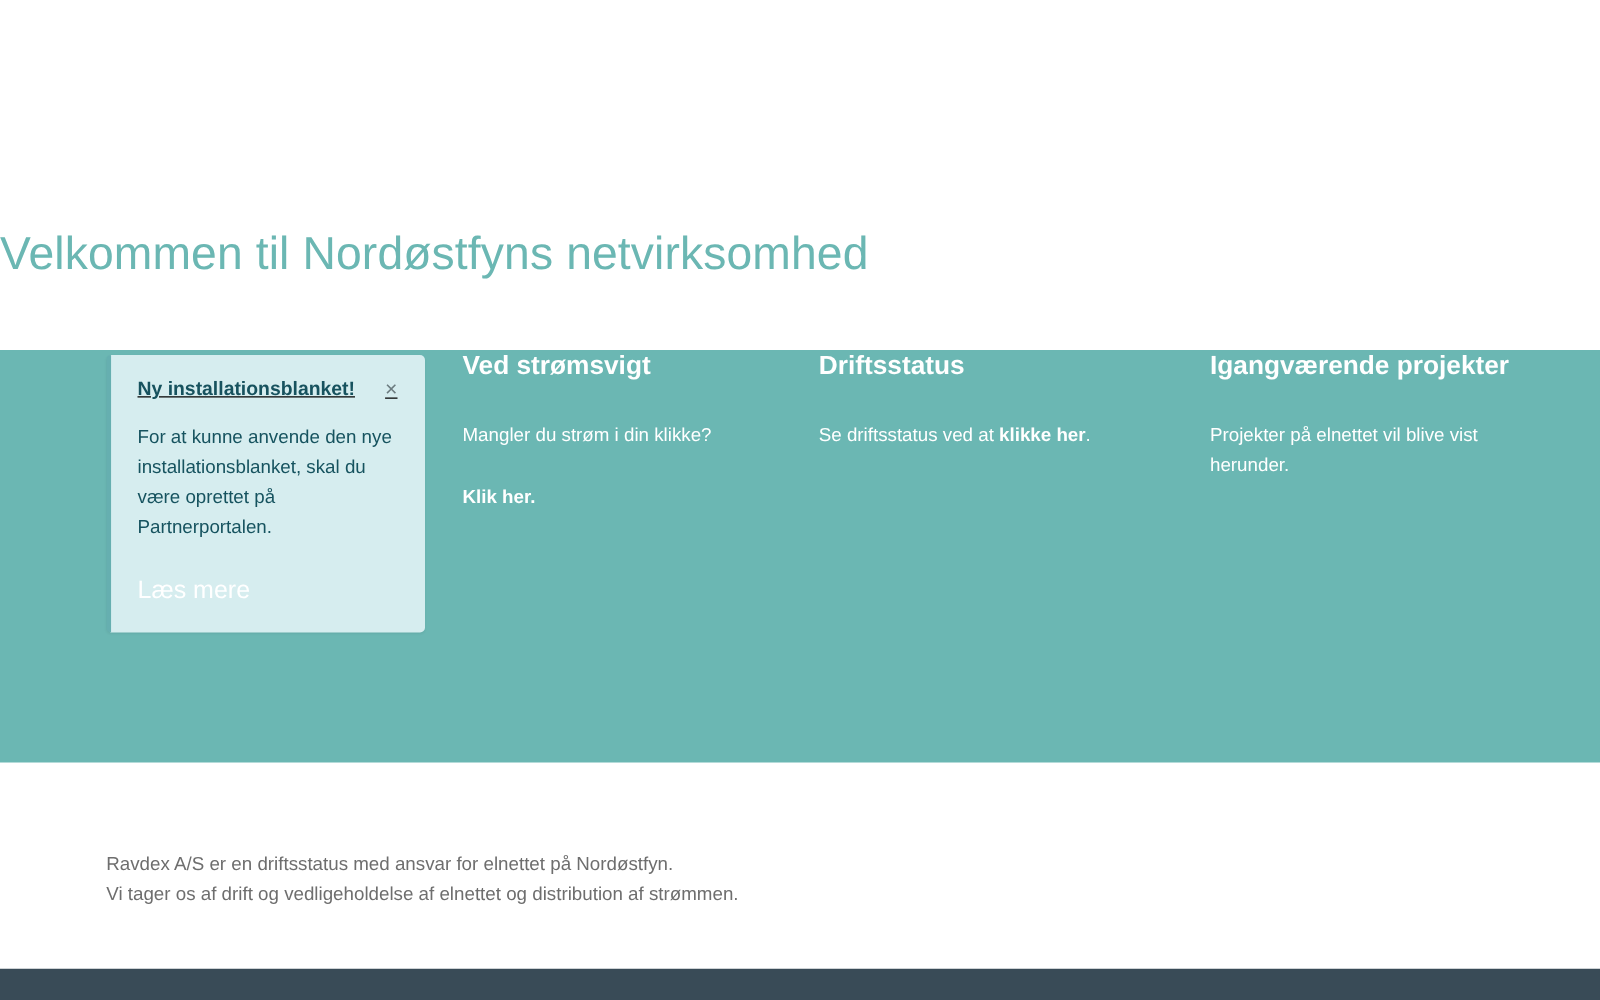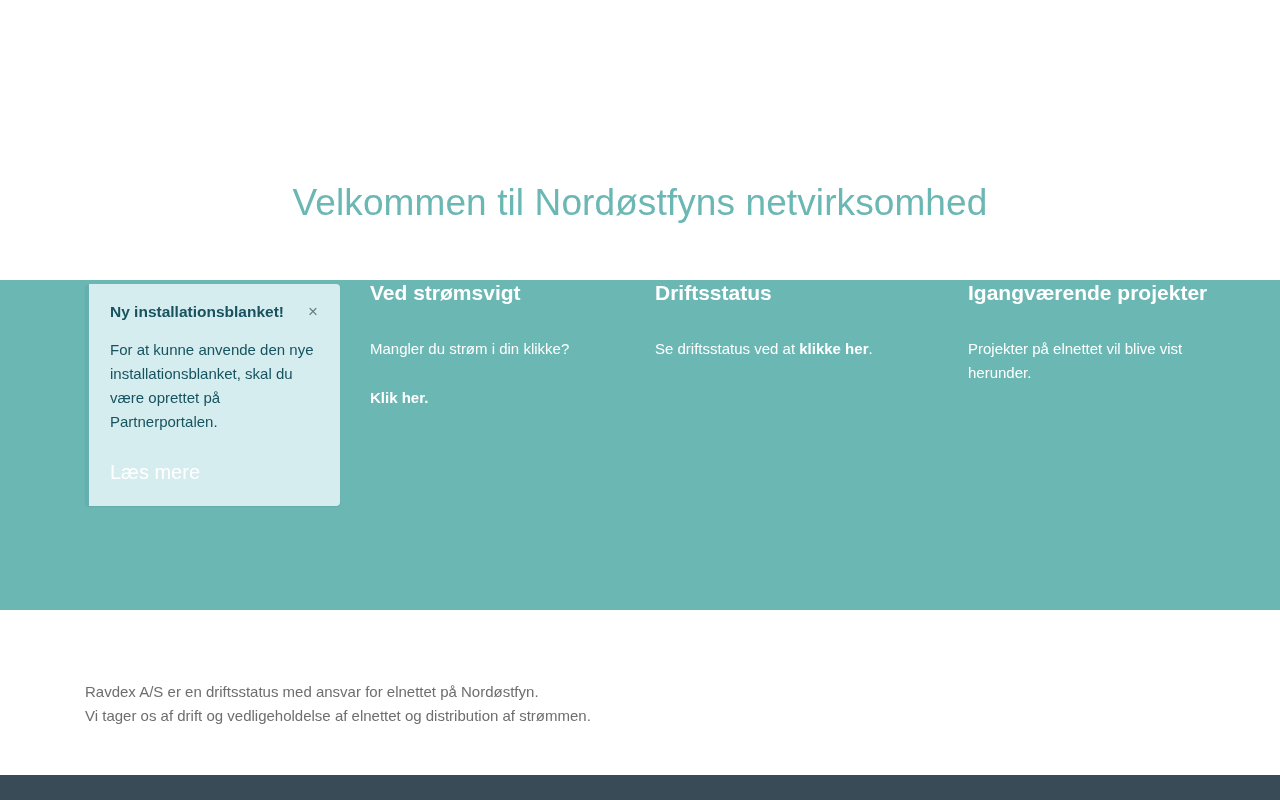--- a/index.html
+++ b/index.html
@@ -24,21 +24,20 @@
     display: flex;
     flex-direction: column;
   }
 
   
   .hero {
     height: 280px;
     background: #ffffff;
     display: flex;
     align-items: flex-end;
-    justify-content: center;
     padding-bottom: 56px;
   }
 
   .hero-title {
     font-size: 37px;
     font-weight: 400;
     color: #6BB7B3;
     letter-spacing: 0.1px;
     line-height: 1.1;
     white-space: nowrap;
@@ -72,20 +71,21 @@
     padding: 18px 20px 22px 21px;
     box-shadow: 0 1px 2px rgba(0,0,0,0.06);
   }
 
   .notice-head {
     display: flex;
     align-items: flex-start;
     justify-content: space-between;
     gap: 10px;
     margin-bottom: 16px;
+    text-decoration: underline;
   }
 
   .notice-title {
     font-size: 15.5px;
     font-weight: bold;
     color: #17525E;
     line-height: 1.3;
   }
 
   .notice-close {

